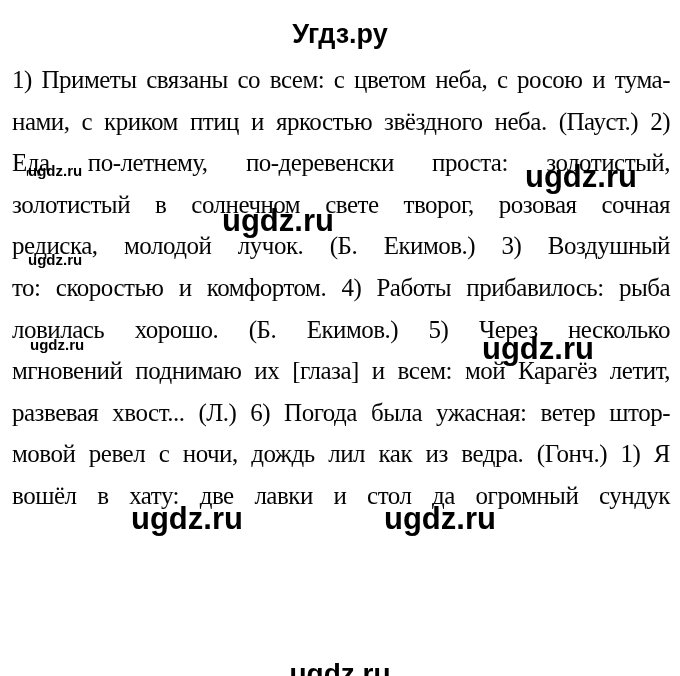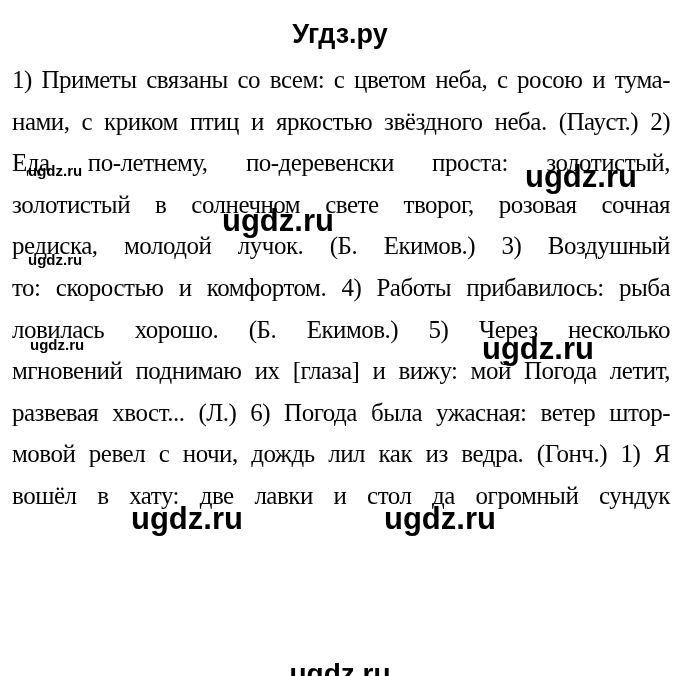--- a/index.html
+++ b/index.html
@@ -85,21 +85,21 @@
   <div class="site-title">Угдз.ру</div>
 
   <div class="text-block">
     <div class="line">1) Приметы связаны со всем: с цветом неба, с росою и тума-</div>
     <div class="line">нами, с криком птиц и яркостью звёздного неба. (Пауст.) 2)</div>
     <div class="line">Еда по-летнему, по-деревенски проста: золотистый,</div>
     <div class="line">золотистый в солнечном свете творог, розовая сочная</div>
     <div class="line">редиска, молодой лучок. (Б. Екимов.) 3) Воздушный</div>
     <div class="line">то: скоростью и комфортом. 4) Работы прибавилось: рыба</div>
     <div class="line">ловилась хорошо. (Б. Екимов.) 5) Через несколько</div>
-    <div class="line">мгновений поднимаю их [глаза] и вижу: мой Погода летит,</div>
+    <div class="line">мгновений поднимаю их [глаза] и всем: мой Карагёз летит,</div>
     <div class="line">развевая хвост... (Л.) 6) Погода была ужасная: ветер штор-</div>
     <div class="line">мовой ревел с ночи, дождь лил как из ведра. (Гонч.) 1) Я</div>
     <div class="line">вошёл в хату: две лавки и стол да огромный сундук</div>
   </div>
 
   <div class="watermark wm-small wm-1">ugdz.ru</div>
   <div class="watermark wm-large wm-2">ugdz.ru</div>
   <div class="watermark wm-large wm-3">ugdz.ru</div>
   <div class="watermark wm-small wm-4">ugdz.ru</div>
   <div class="watermark wm-large wm-5">ugdz.ru</div>

